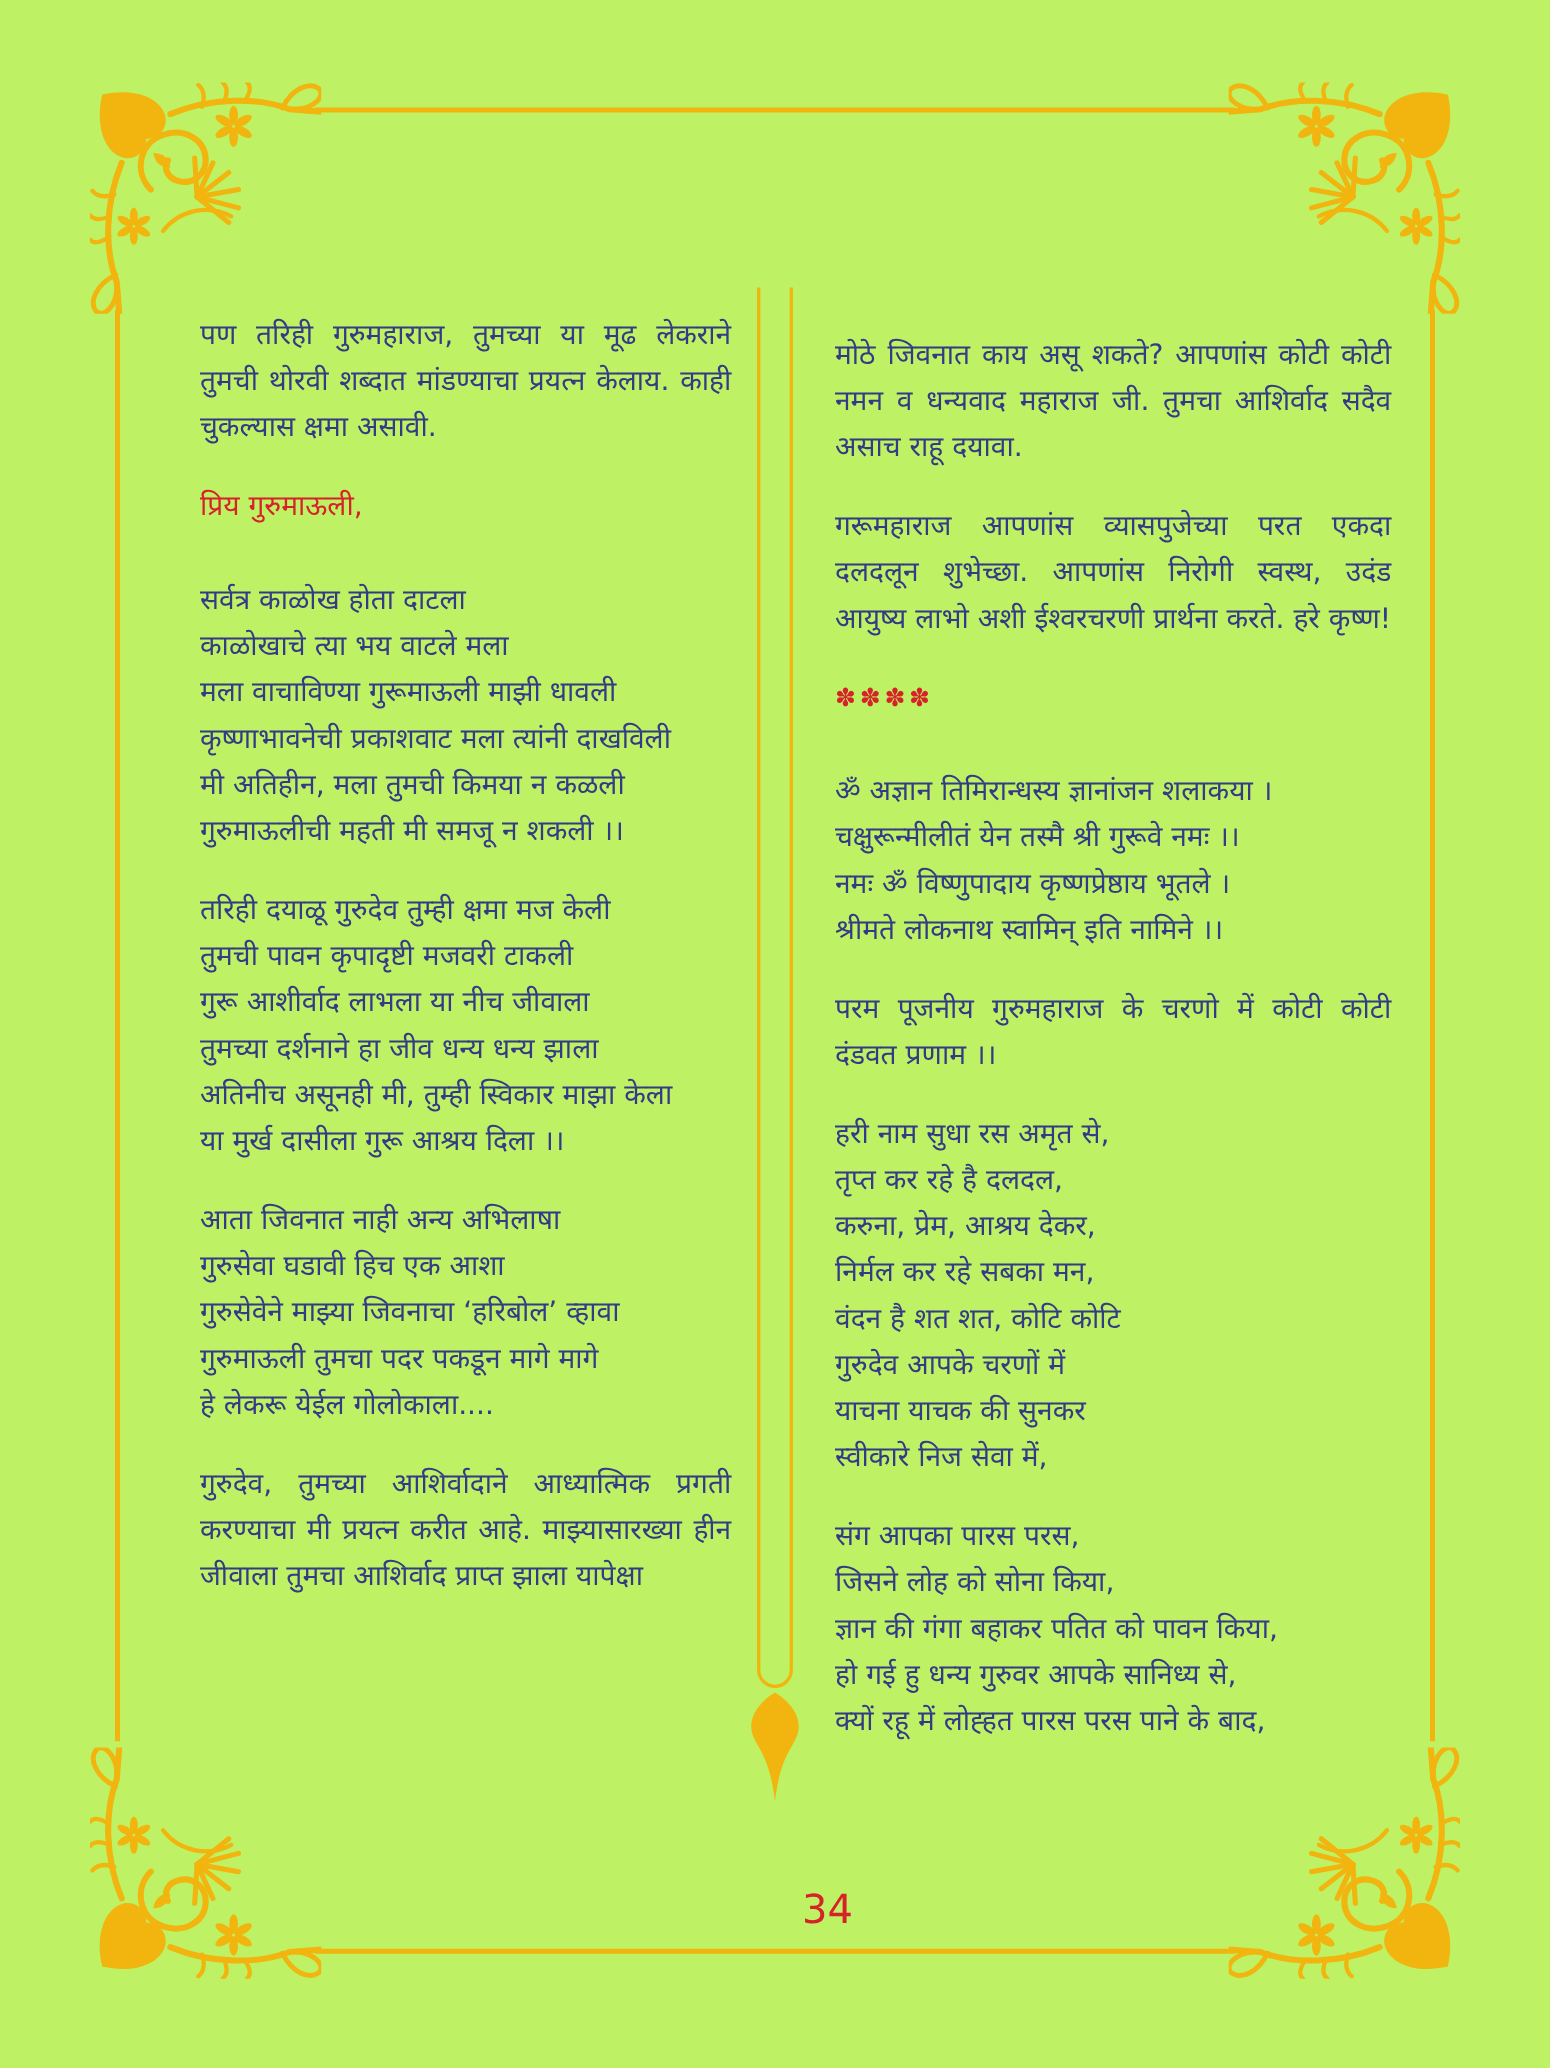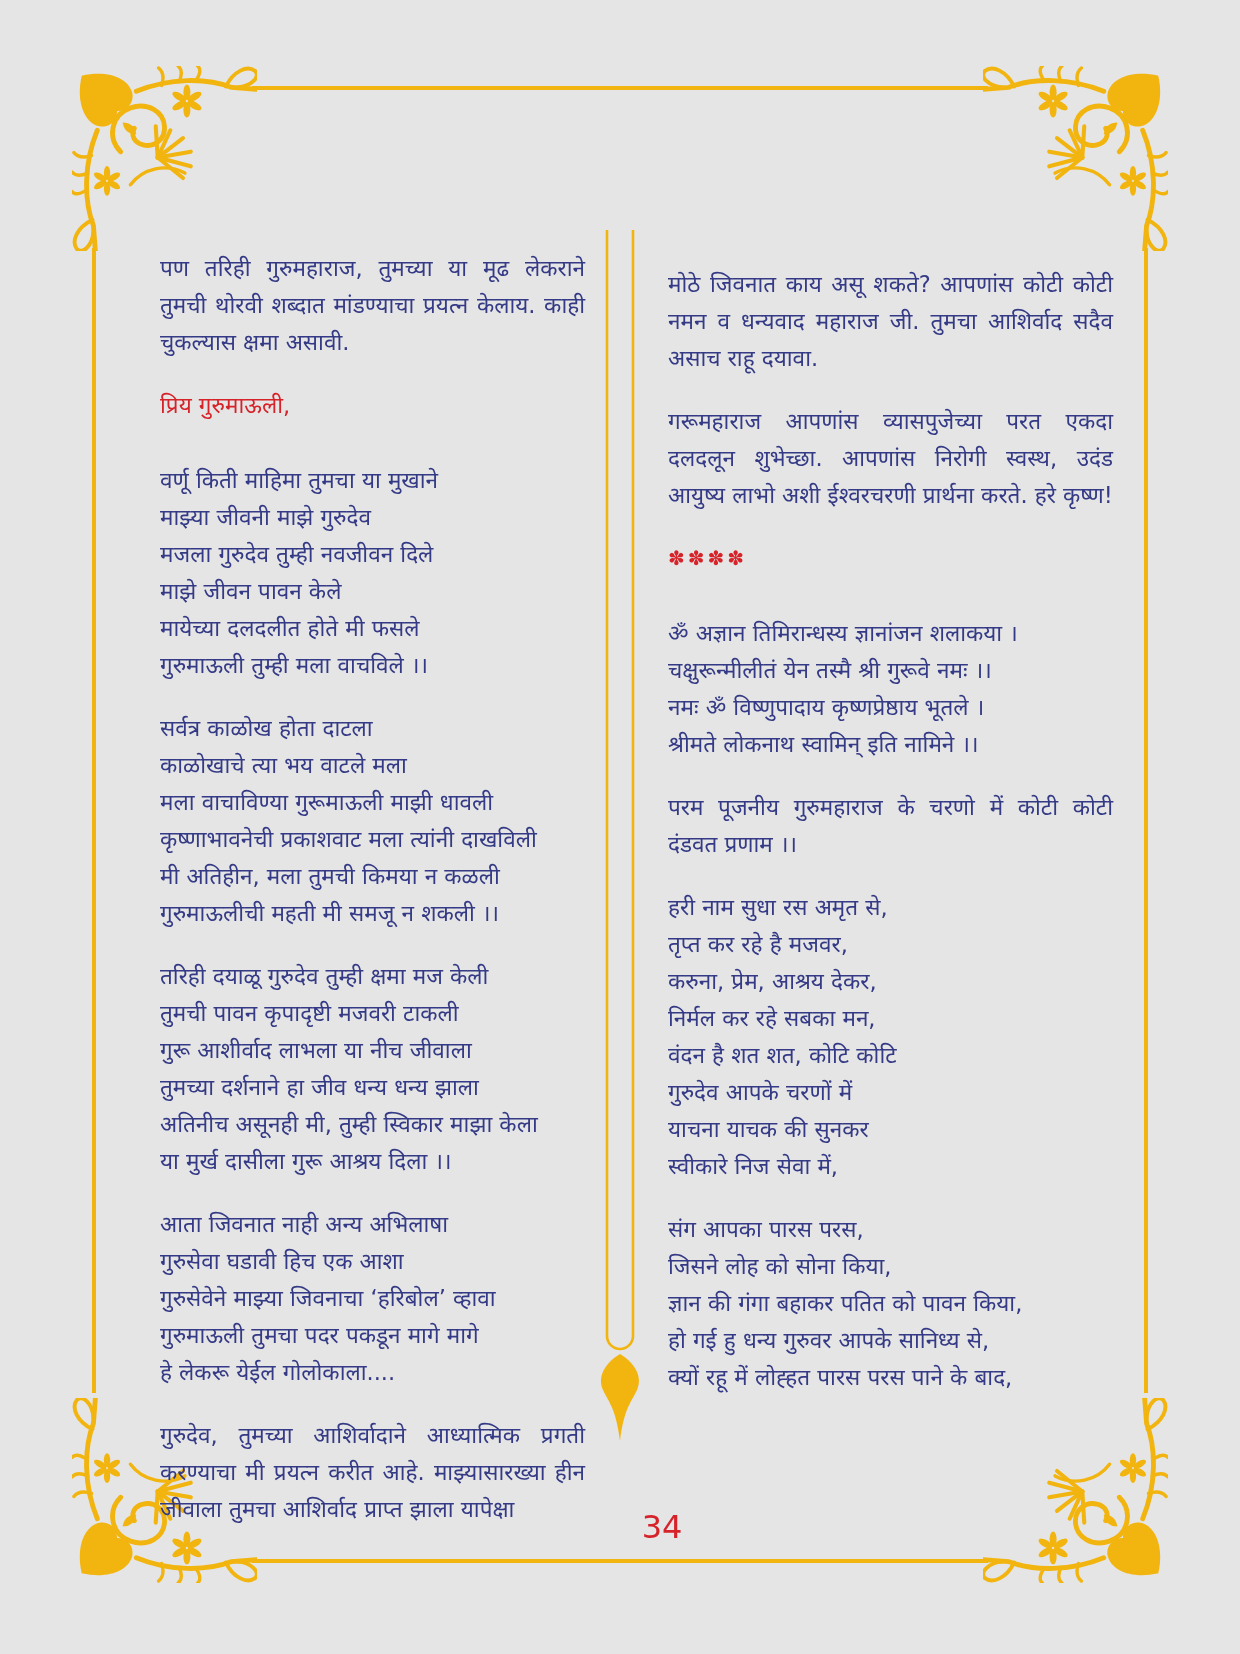--- a/index.html
+++ b/index.html
@@ -1,19 +1,19 @@
 <!DOCTYPE html>
 <html><head>
 <meta charset="utf-8">
 <style>
   html,body{margin:0;padding:0;background:#FBF2CD;}
   .page{
     position:relative;
     width:1240px;height:1654px;
-    background:#e5e5e5;
+    background:#bef264;
     font-family:"DejaVu Sans","Liberation Sans",sans-serif;
     color:#343A85;
     overflow:hidden;
   }
   
   .bline{position:absolute;background:#F2B40E;}
   .bline.top{left:252px;top:86px;width:736px;height:4px;}
   .bline.bottom{left:252px;top:1559px;width:736px;height:4px;}
   .bline.left{left:92px;top:248px;width:4px;height:1145px;}
   .bline.right{left:1144px;top:248px;width:4px;height:1145px;}
@@ -122,26 +122,20 @@
     </svg>
 
   <svg class="divider" viewBox="0 0 60 1215">
     <path d="M17,2 V1108 a13,13 0 0 0 26,0 V2" fill="none" stroke="#F2B40E" stroke-width="2.6"></path>
     <path d="M30,1126 C15,1135 7,1149 13,1162 C18,1173 26,1180 30,1213 C34,1180 42,1173 47,1162 C53,1149 45,1135 30,1126 Z" fill="#F2B40E"></path>
   </svg>
 
   <div class="col col-left">
     <p class="justify">पण तरिही गुरुमहाराज, तुमच्या या मूढ लेकराने तुमची थोरवी शब्दात मांडण्याचा प्रयत्न केलाय. काही चुकल्यास क्षमा असावी.</p>
     <p class="salutation">प्रिय गुरुमाऊली,</p>
-    <p class="poem">वर्णू किती माहिमा तुमचा या मुखाने
-माझ्या जीवनी माझे गुरुदेव
-मजला गुरुदेव तुम्ही नवजीवन दिले
-माझे जीवन पावन केले
-मायेच्या दलदलीत होते मी फसले
-गुरुमाऊली तुम्ही मला वाचविले ।।</p>
     <p class="poem">सर्वत्र काळोख होता दाटला
 काळोखाचे त्या भय वाटले मला
 मला वाचाविण्या गुरूमाऊली माझी धावली
 कृष्णाभावनेची प्रकाशवाट मला त्यांनी दाखविली
 मी अतिहीन, मला तुमची किमया न कळली
 गुरुमाऊलीची महती मी समजू न शकली ।।</p>
     <p class="poem">तरिही दयाळू गुरुदेव तुम्ही क्षमा मज केली
 तुमची पावन कृपादृष्टी मजवरी टाकली
 गुरू आशीर्वाद लाभला या नीच जीवाला
 तुमच्या दर्शनाने हा जीव धन्य धन्य झाला
@@ -158,21 +152,21 @@
   <div class="col col-right">
     <p class="justify">मोठे जिवनात काय असू शकते? आपणांस कोटी कोटी नमन व धन्यवाद महाराज जी. तुमचा आशिर्वाद सदैव असाच राहू दयावा.</p>
     <p class="justify">गरूमहाराज आपणांस व्यासपुजेच्या परत एकदा दलदलून शुभेच्छा. आपणांस निरोगी स्वस्थ, उदंड आयुष्य लाभो अशी ईश्वरचरणी प्रार्थना करते. हरे कृष्ण!</p>
     <p class="separator">✽✽✽✽</p>
     <p class="shloka">ॐ अज्ञान तिमिरान्धस्य ज्ञानांजन शलाकया ।
 चक्षुरून्मीलीतं येन तस्मै श्री गुरूवे नमः ।।
 नमः ॐ विष्णुपादाय कृष्णप्रेष्ठाय भूतले ।
 श्रीमते लोकनाथ स्वामिन् इति नामिने ।।</p>
     <p class="justify">परम पूजनीय गुरुमहाराज के चरणो में कोटी कोटी दंडवत प्रणाम ।।</p>
     <p class="poem">हरी नाम सुधा रस अमृत से,
-तृप्त कर रहे है मजवर,
+तृप्त कर रहे है दलदल,
 करुना, प्रेम, आश्रय देकर,
 निर्मल कर रहे सबका मन,
 वंदन है शत शत, कोटि कोटि
 गुरुदेव आपके चरणों में
 याचना याचक की सुनकर
 स्वीकारे निज सेवा में,</p>
     <p class="poem">संग आपका पारस परस,
 जिसने लोह को सोना किया,
 ज्ञान की गंगा बहाकर पतित को पावन किया,
 हो गई हु धन्य गुरुवर आपके सानिध्य से,

